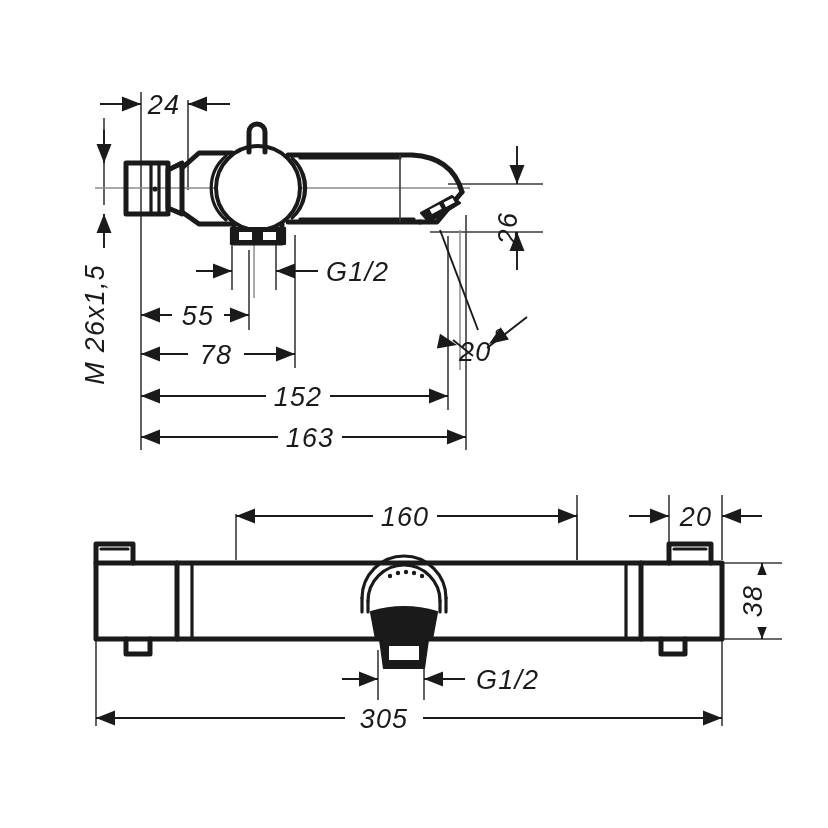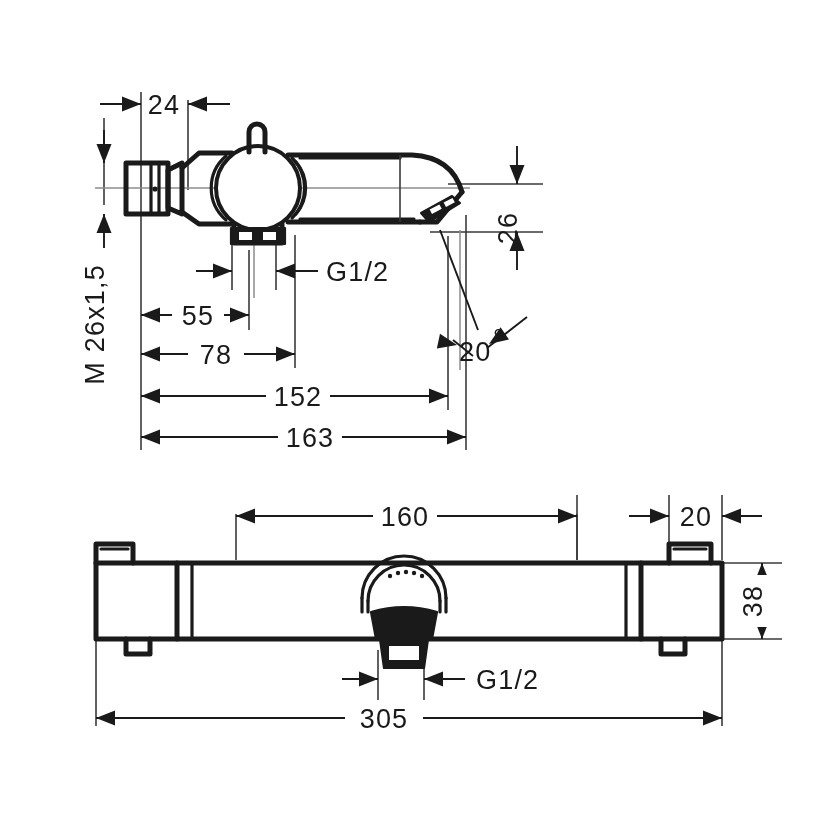--- a/index.html
+++ b/index.html
@@ -12,20 +12,21 @@
     width: 828px;
     height: 828px;
     overflow: hidden;
     font-family: "Liberation Sans", sans-serif;
   }
   #stage {
     position: relative;
     width: 828px;
     height: 828px;
     background: #ffffff;
+    font-style: italic;
   }
   svg.drawing {
     position: absolute;
     left: 0;
     top: 0;
     width: 828px;
     height: 828px;
     display: block;
   }
   

